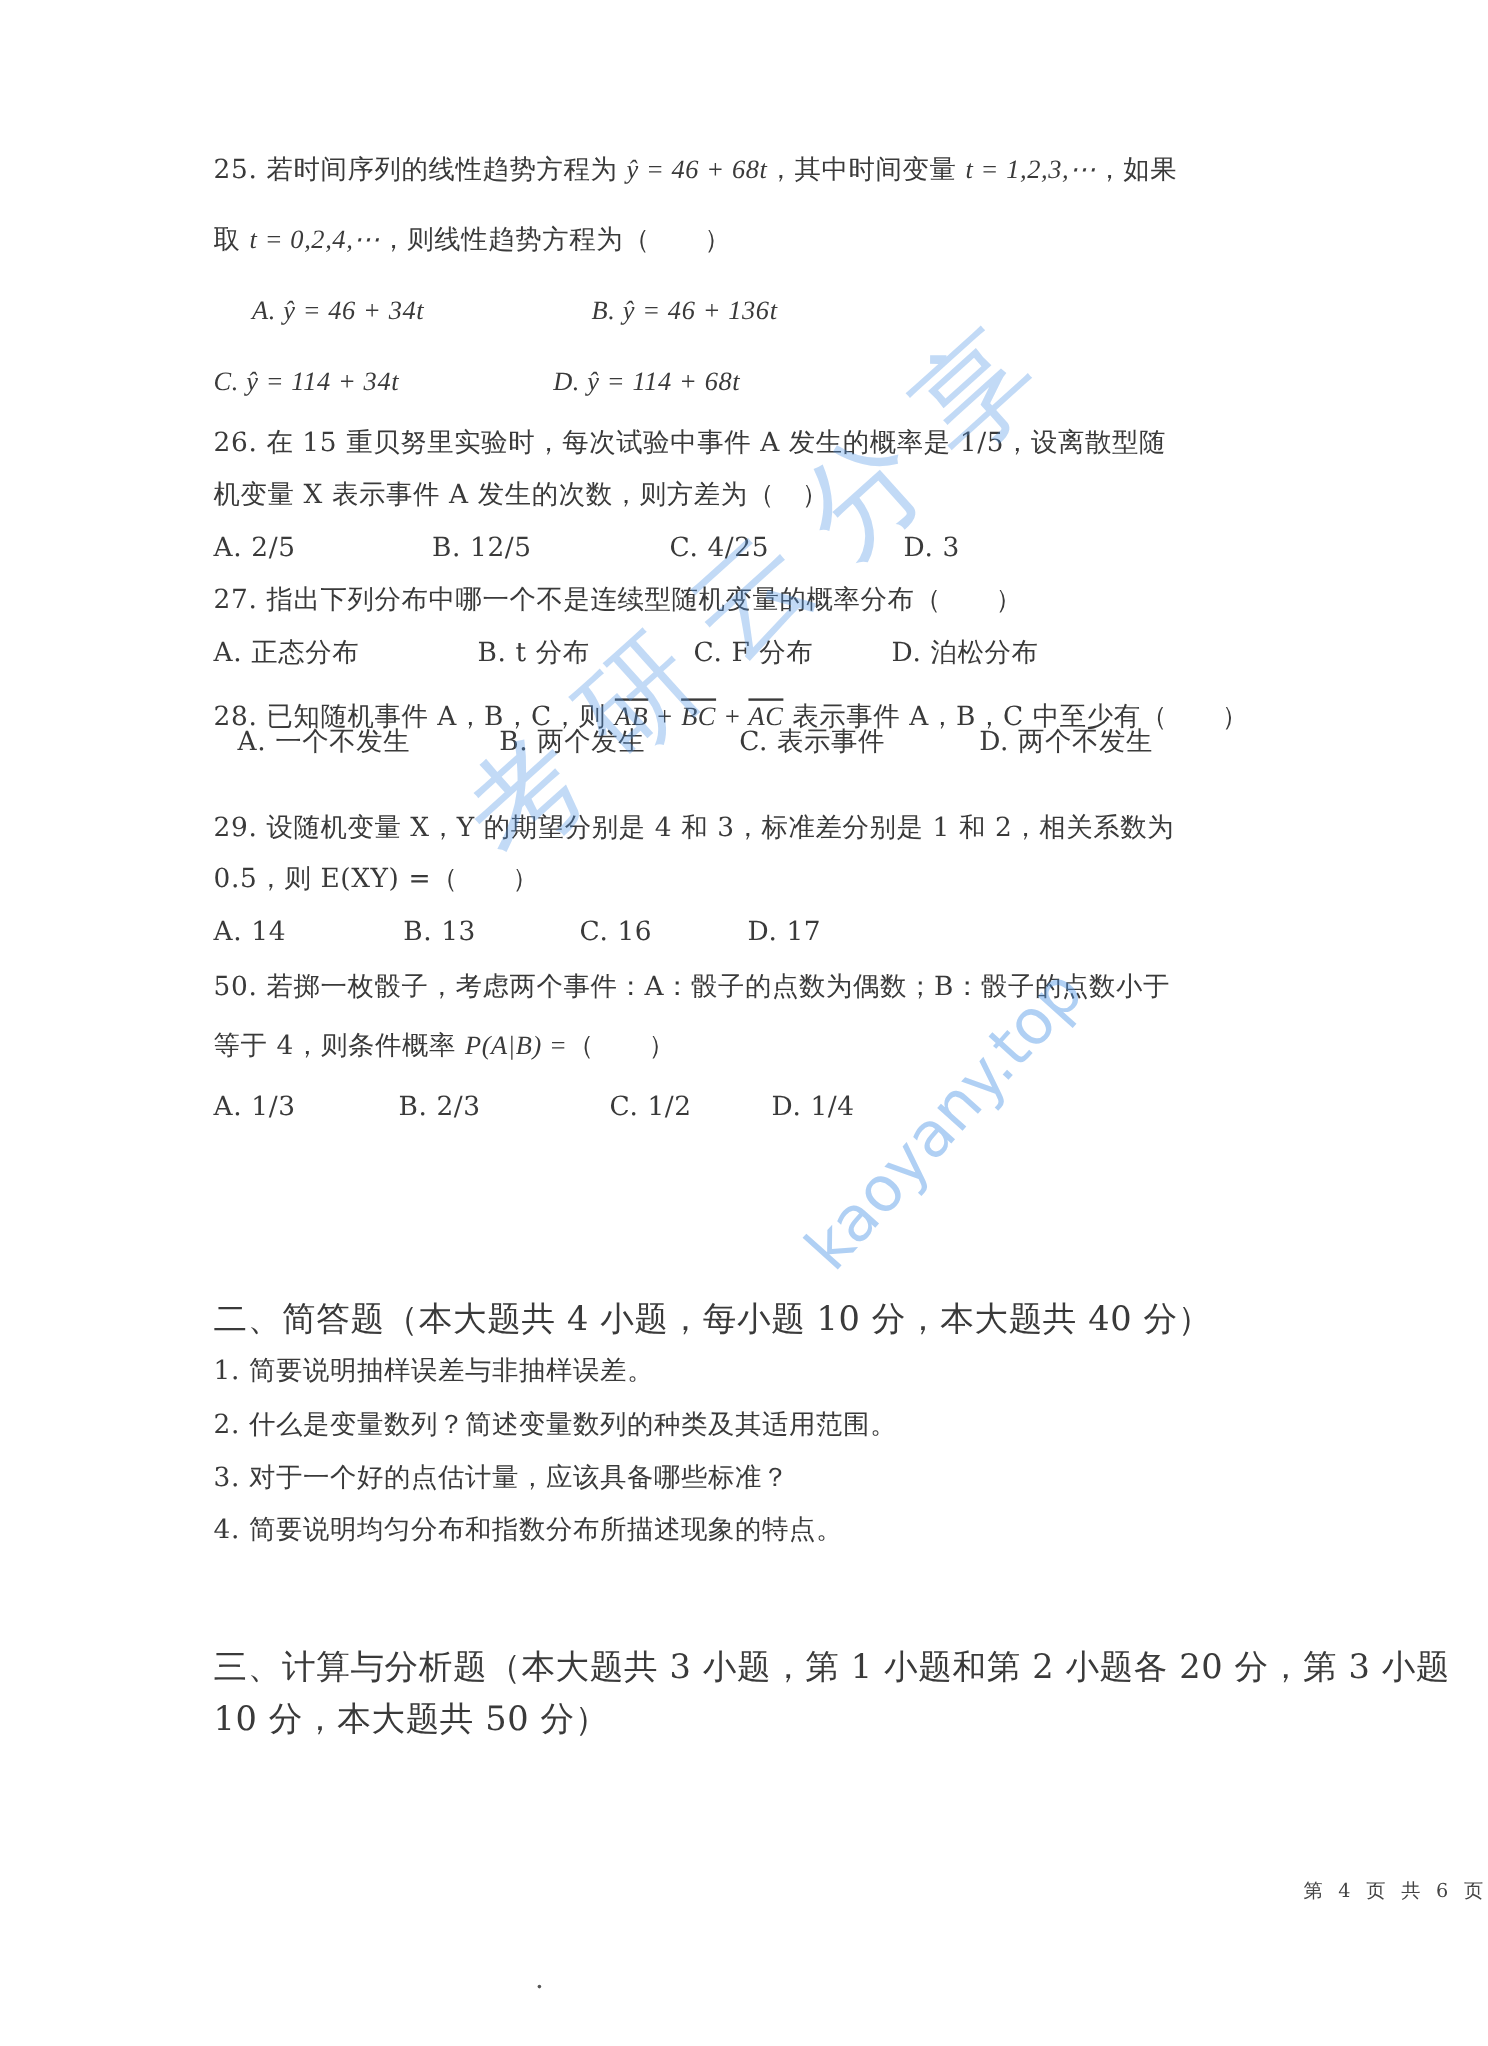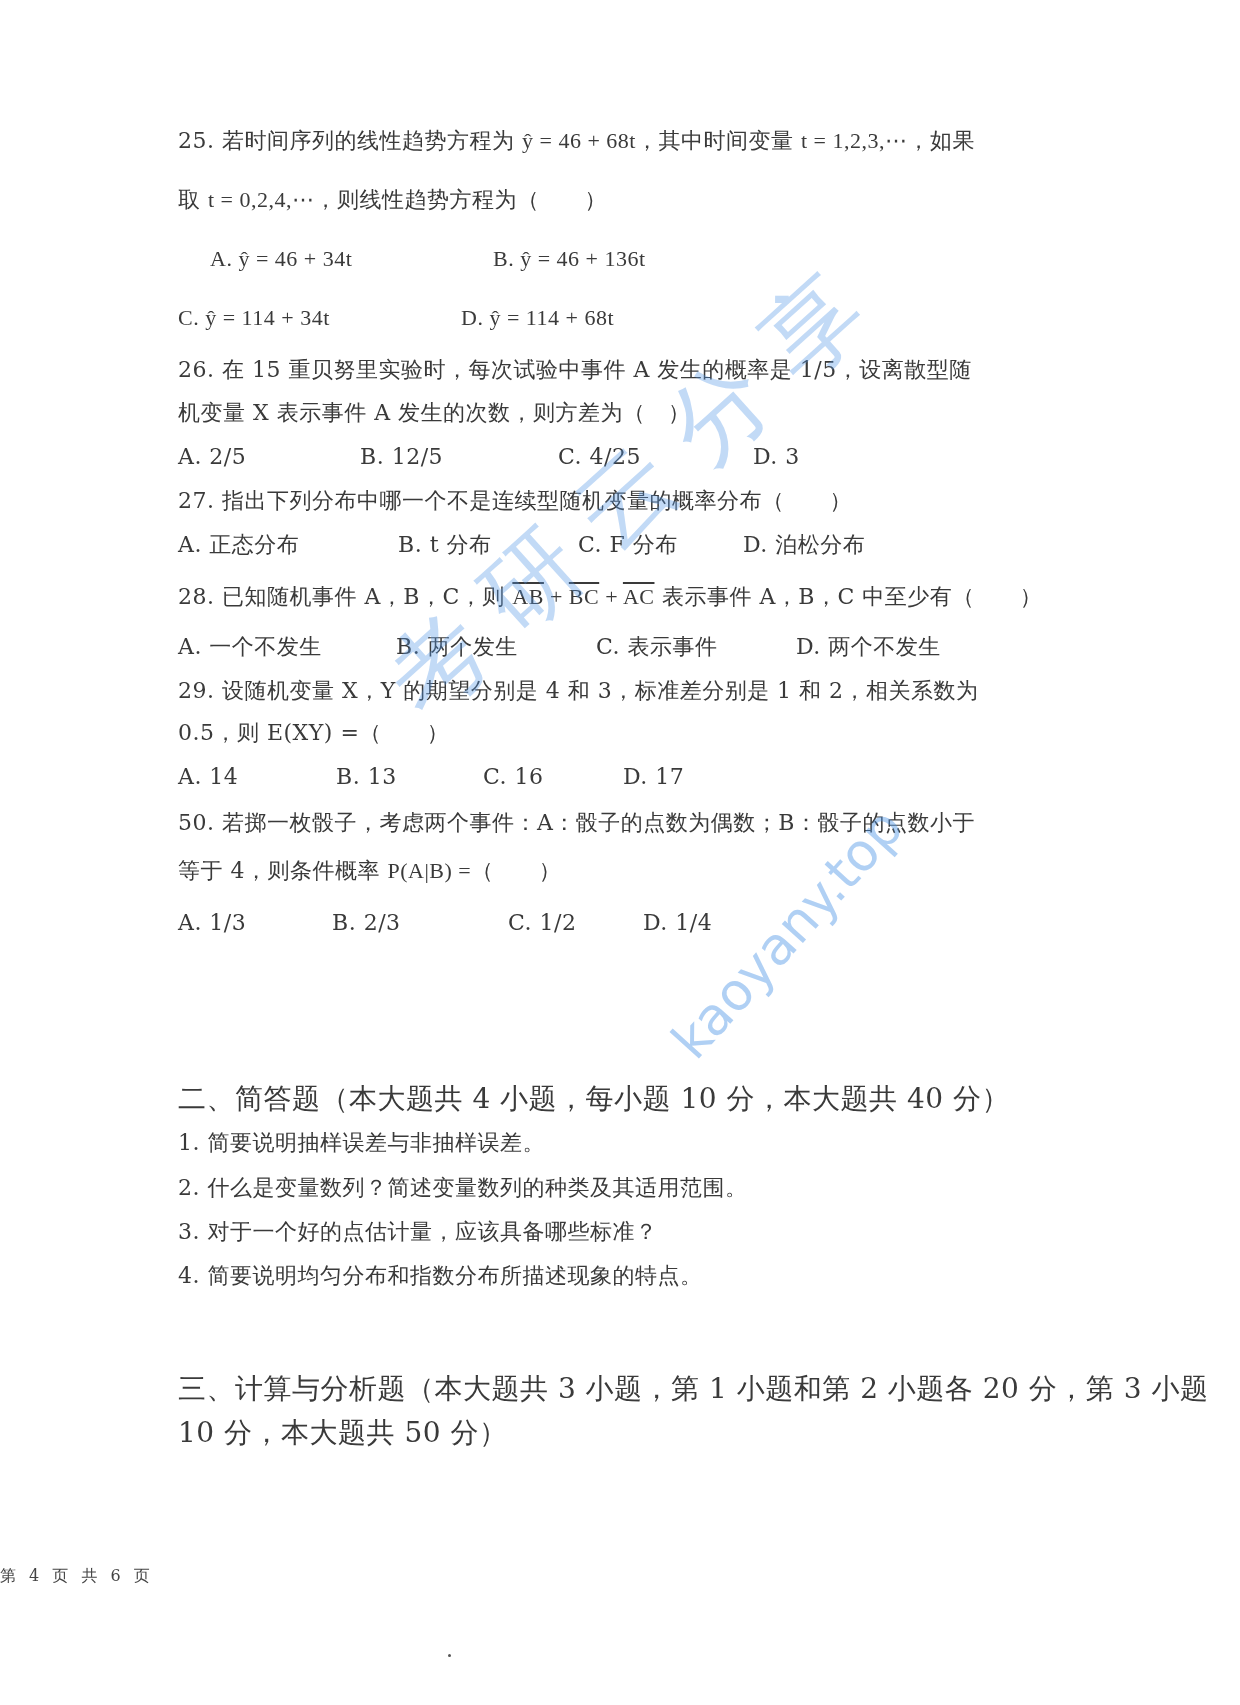--- a/index.html
+++ b/index.html
@@ -12,27 +12,27 @@
       color: #3a3a3a;
     }
     .line {
       position: absolute;
       left: 178px;
       font-size: 22px;
       line-height: 30px;
       white-space: nowrap;
       letter-spacing: 0.5px;
     }
-    .math { font-family: "Liberation Serif", "DejaVu Serif", serif; }
+    .math { font-family: "Liberation Serif", "DejaVu Serif", serif; font-style: italic; }
     .opt { position: absolute; white-space: nowrap; }
     .over { text-decoration: overline; }
     .section { font-size: 28px; }
     .footer {
       position: absolute; left: 0; width: 1240px; top: 1566px;
-      text-align: left; font-size: 16px; letter-spacing: 4px; color: #444;
+      text-align: right; font-size: 16px; letter-spacing: 4px; color: #444;
     }
     .dot { position: absolute; left: 448px; top: 1654px; width: 3px; height: 3px; background:#555; border-radius: 50%; }
     .watermark-cn {
       position: absolute; left: 360px; top: 650px;
       font-size: 96px; color: rgba(80,150,230,0.35);
       transform: rotate(-42deg); transform-origin: left top;
       font-family: "DejaVu Sans", sans-serif; letter-spacing: 30px;
       pointer-events: none; white-space: nowrap;
     }
     .watermark-url {
@@ -74,21 +74,21 @@
 <div class="line" style="top:530px; width:800px; height:30px;">
   <span class="opt" style="left:0">A. 正态分布</span>
   <span class="opt" style="left:220px">B. t 分布</span>
   <span class="opt" style="left:400px">C. F 分布</span>
   <span class="opt" style="left:565px">D. 泊松分布</span>
 </div>
 
 <div class="line" style="top:582px">
   <span>28. 已知随机事件 A，B，C，则 </span><span class="math over">AB</span><span class="math up"> + </span><span class="math over">BC</span><span class="math up"> + </span><span class="math over">AC</span><span> 表示事件 A，B，C 中至少有（　　）</span>
 </div>
-<div class="line" style="top:632px; width:800px; height:30px;">
+<div class="line" style="top:604px; width:800px; height:30px;margin-left:20px;">
   <span class="opt" style="left:0">A. 一个不发生</span>
   <span class="opt" style="left:218px">B. 两个发生</span>
   <span class="opt" style="left:418px">C. 表示事件</span>
   <span class="opt" style="left:618px">D. 两个不发生</span>
 </div>
 
 <div class="line" style="top:676px">29. 设随机变量 X，Y 的期望分别是 4 和 3，标准差分别是 1 和 2，相关系数为</div>
 <div class="line" style="top:718px">0.5，则 E(XY) =（　　）</div>
 <div class="line" style="top:762px; width:800px; height:30px;">
   <span class="opt" style="left:0">A. 14</span>

